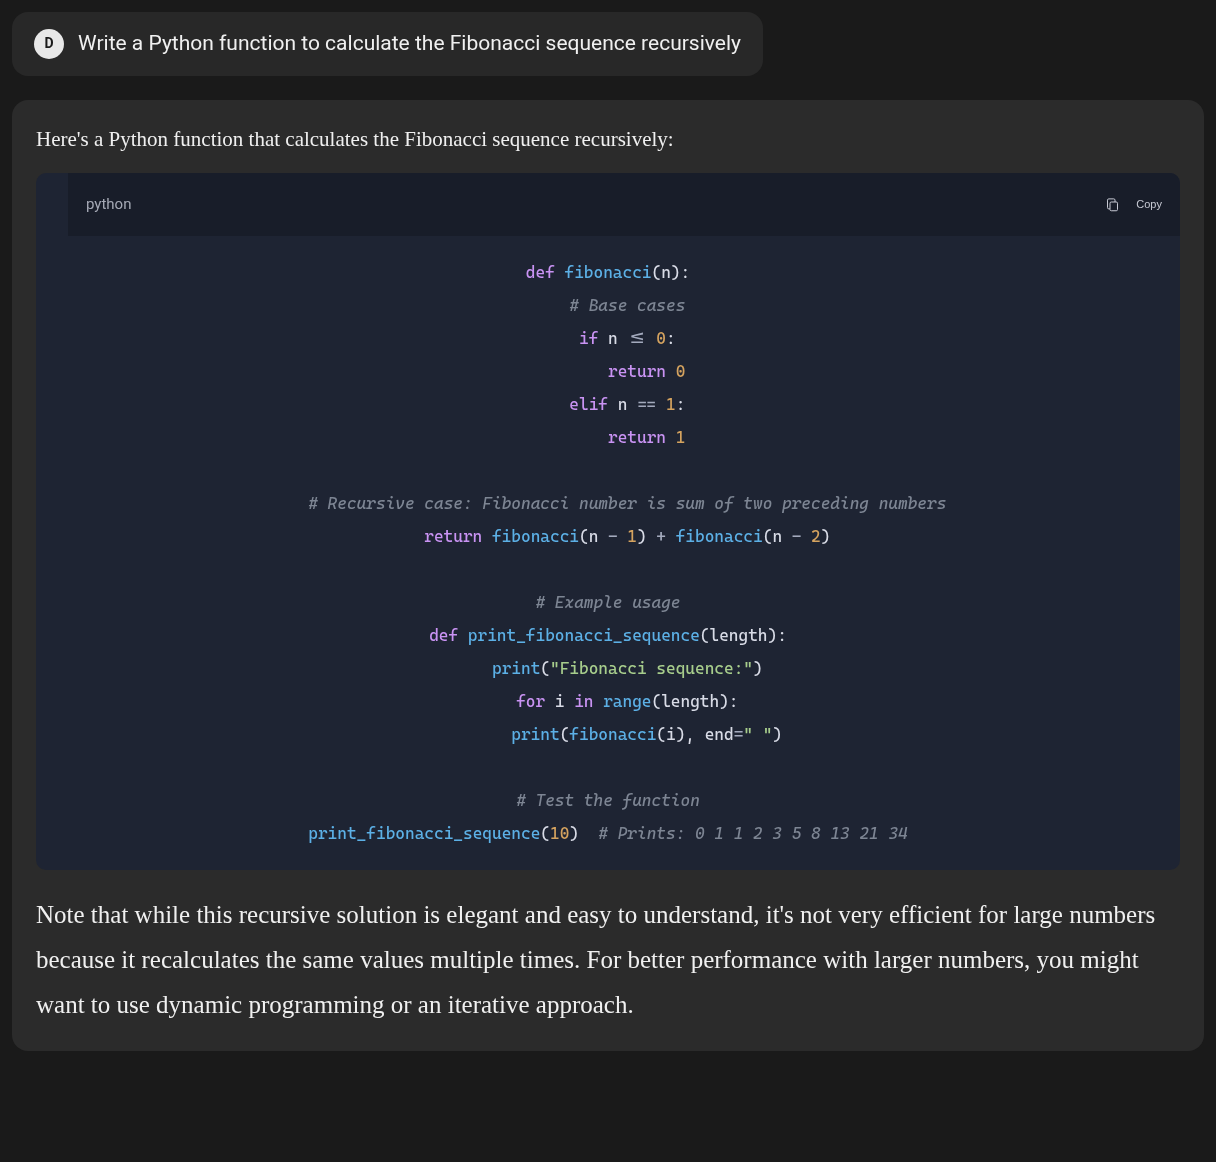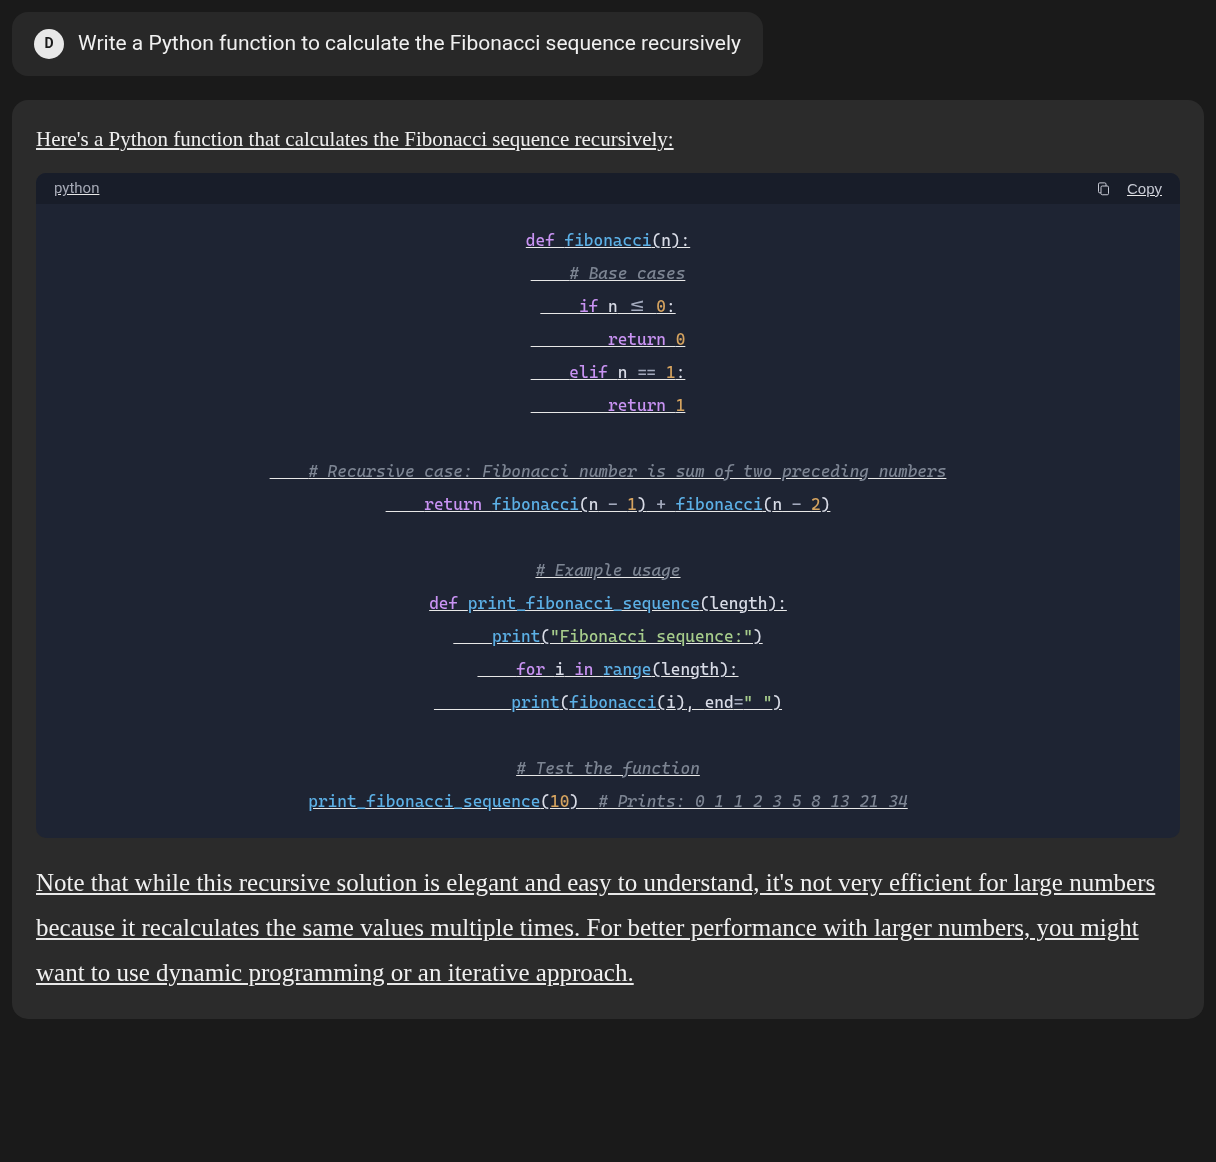--- a/index.html
+++ b/index.html
@@ -41,51 +41,51 @@
     }
     .user-text {
       font-size: 21px;
       color: #f0f0f0;
       font-weight: 400;
     }
     .assistant-message {
       background-color: #2b2b2b;
       border-radius: 16px;
       padding: 24px;
-      text-decoration: underline;
     }
     .response-intro {
       font-size: 21px;
       color: #f0f0f0;
       margin-bottom: 18px;
       font-family: Georgia, "Times New Roman", serif;
     }
     .code-block {
       background-color: #1e2433;
       border-radius: 10px;
       overflow: hidden;
       margin-bottom: 22px;
     }
     .code-header {
       background-color: #181d29;
-      padding: 4px 18px;
+      padding: 20px 18px;
       display: flex;
       justify-content: space-between;
       align-items: center;
+      margin-left: 32px;
     }
     .code-lang {
       color: #a5a9b5;
       font-size: 15px;
     }
     .copy-btn {
       display: flex;
       align-items: center;
       gap: 16px;
       color: #c7cad4;
-      font-size: 15px;
+      font-size: 11px;
       cursor: pointer;
       background: none;
       border: none;
     }
     .copy-icon {
       width: 15px;
       height: 15px;
     }
     .copy-icon svg {
       width: 100%;

